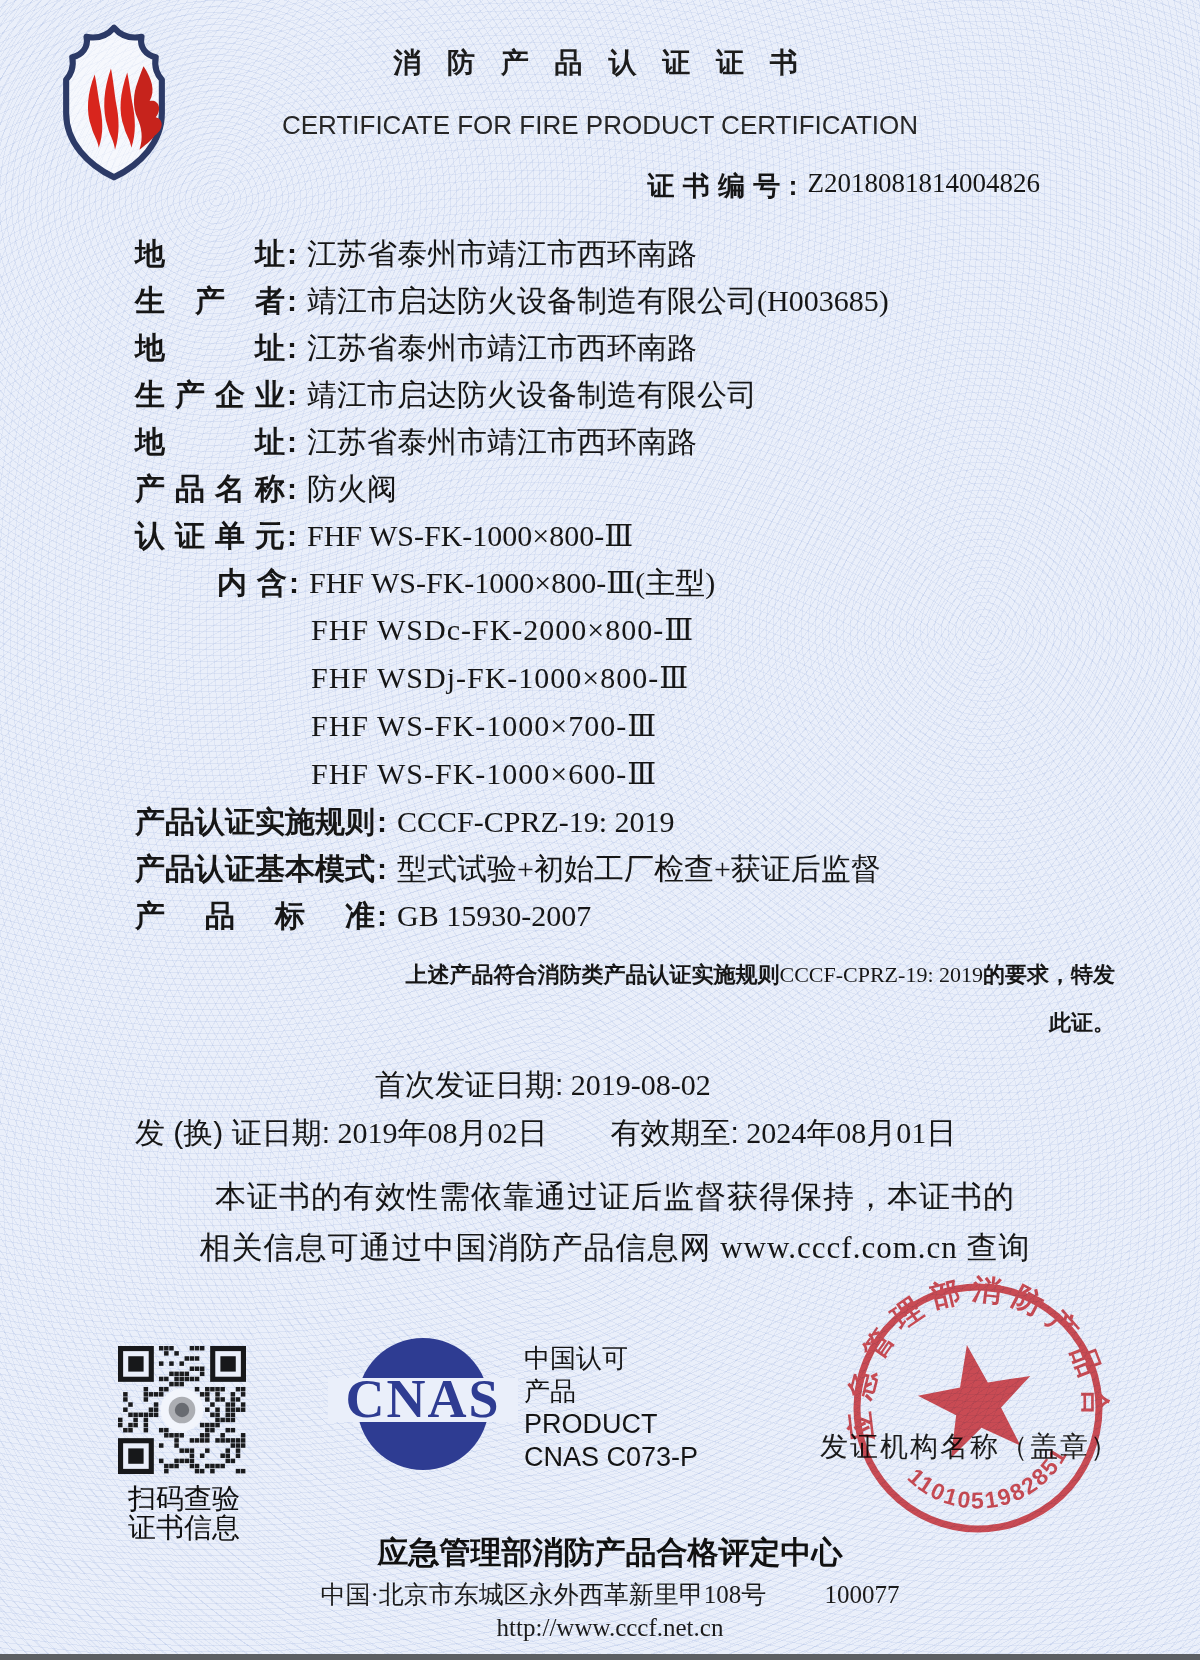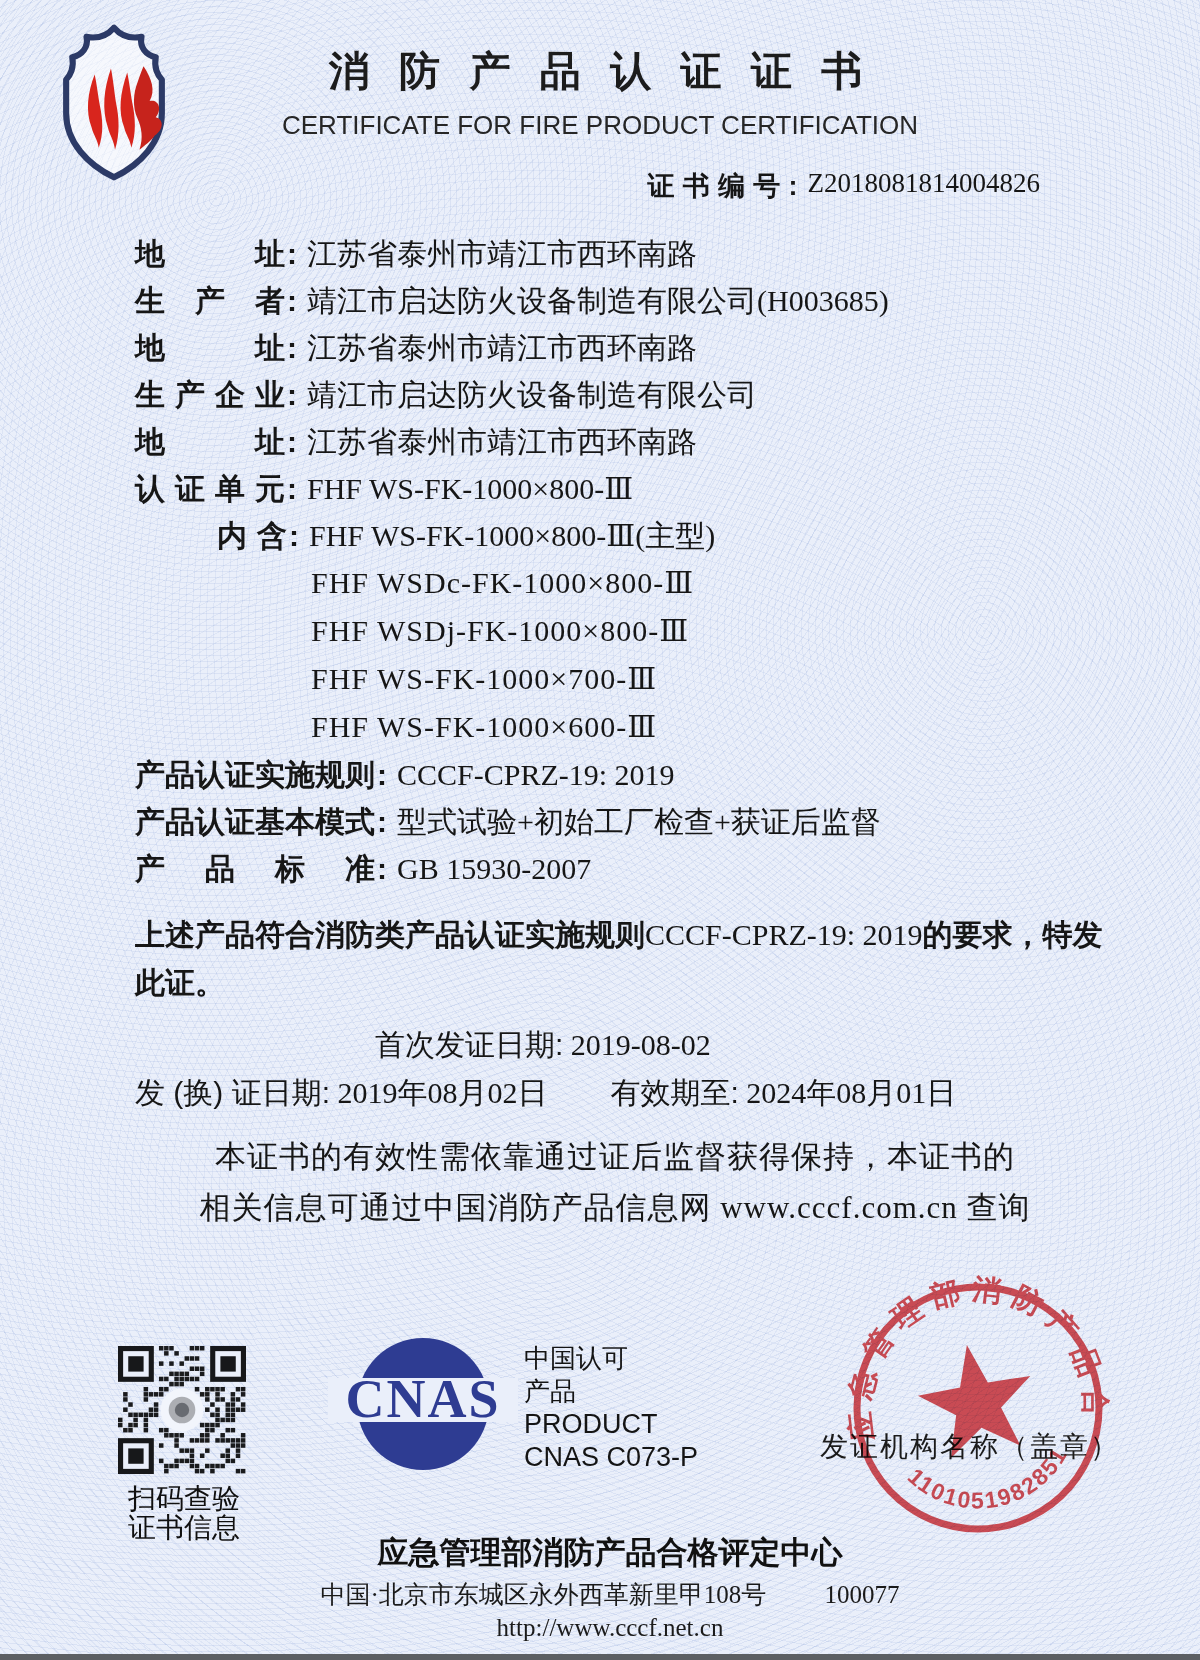--- a/index.html
+++ b/index.html
@@ -9,36 +9,36 @@
     background:
       repeating-radial-gradient(circle at 18% 12%, rgba(110,140,205,.13) 0 1px, rgba(255,255,255,0) 1px 6px),
       repeating-radial-gradient(circle at 82% 38%, rgba(110,140,205,.11) 0 1px, rgba(255,255,255,0) 1px 7px),
       repeating-radial-gradient(circle at 45% 72%, rgba(110,140,205,.10) 0 1px, rgba(255,255,255,0) 1px 8px),
       #eaeffa;
     font-family:"Liberation Serif","DejaVu Serif",serif;
   }
   .logo{position:absolute; left:58px; top:20px; width:112px; height:166px;}
   .title{position:absolute; left:20px; top:44px; width:1160px; text-align:center;
     font-family:"Liberation Sans","DejaVu Sans",sans-serif; font-weight:bold;
-    font-size:41px; letter-spacing:9px; color:#1c1c1c;}
+    font-size:28px; letter-spacing:9px; color:#1c1c1c;}
   .subtitle{position:absolute; left:20px; top:110px; width:1160px; text-align:center;
     font-family:"Liberation Sans","DejaVu Sans",sans-serif; font-size:26px; letter-spacing:0px; color:#262626;}
   .certno{position:absolute; top:168px; right:160px; font-size:27px;}
   .certno .lab{font-family:"Liberation Sans","DejaVu Sans",sans-serif; font-weight:bold; margin-right:10px;}
   .fields{position:absolute; left:135px; top:230px; width:980px;}
   .frow{height:47px; line-height:47px; font-size:30px; white-space:nowrap;}
   .frow.model{height:48px; line-height:48px;}
   .lab{display:inline-block; width:150px; text-align:justify; text-align-last:justify;
     font-family:"Liberation Sans","DejaVu Sans",sans-serif; font-weight:bold; vertical-align:top;}
   .lab.wide{width:240px;}
   .lab.inner{width:70px; margin-left:82px;}
   .colon{font-family:"Liberation Sans","DejaVu Sans",sans-serif; font-weight:bold; margin:0 10px 0 2px;}
   .val{font-size:30px;}
   .frow.model .val{margin-left:176px; letter-spacing:1px;}
-  .statement{margin-top:19px; font-size:30px; line-height:48px;}
+  .statement{margin-top:12px; font-size:22px; line-height:48px;text-align:right;}
   .statement .cn{font-family:"Liberation Sans","DejaVu Sans",sans-serif; font-weight:bold;}
   .dates1{margin-top:14px; margin-left:240px; font-size:30px; line-height:48px;}
   .dates2{font-size:30px; line-height:48px;}
   .dlab{font-family:"Liberation Sans","DejaVu Sans",sans-serif; font-weight:normal;}
   .gap48{display:inline-block; width:48px;}
   .notice{margin-top:14px; text-align:center; width:960px; font-size:31px; line-height:51px; letter-spacing:1px;font-family:Liberation Serif, serif;}
   .qr{position:absolute; left:118px; top:1346px;}
   .qr-cap{position:absolute; left:128px; top:1484px; font-size:28px; line-height:29px; color:#101010;}
   .cnas{position:absolute; left:328px; top:1336px;}
   .acc{position:absolute; left:524px; top:1342px; font-size:27px; line-height:33px; color:#141414;}
@@ -74,23 +74,24 @@
   <div class="certno">
     <span class="lab">证书编号:</span><span>Z2018081814004826</span>
   </div>
 
   <div class="fields">
     <div class="frow"><span class="lab">地址</span><span class="colon">:</span><span class="val">江苏省泰州市靖江市西环南路</span></div>
     <div class="frow"><span class="lab">生产者</span><span class="colon">:</span><span class="val">靖江市启达防火设备制造有限公司(H003685)</span></div>
     <div class="frow"><span class="lab">地址</span><span class="colon">:</span><span class="val">江苏省泰州市靖江市西环南路</span></div>
     <div class="frow"><span class="lab">生产企业</span><span class="colon">:</span><span class="val">靖江市启达防火设备制造有限公司</span></div>
     <div class="frow"><span class="lab">地址</span><span class="colon">:</span><span class="val">江苏省泰州市靖江市西环南路</span></div>
+    <div class="frow"><span class="lab">产品名称</span><span class="colon">:</span><span class="val">防火阀</span></div>
     <div class="frow"><span class="lab">认证单元</span><span class="colon">:</span><span class="val">FHF WS-FK-1000×800-Ⅲ</span></div>
     <div class="frow"><span class="lab inner">内含</span><span class="colon">:</span><span class="val">FHF WS-FK-1000×800-Ⅲ(主型)</span></div>
-    <div class="frow model"><span class="val">FHF WSDc-FK-1000×800-Ⅲ</span></div>
+    <div class="frow model"><span class="val">FHF WSDc-FK-2000×800-Ⅲ</span></div>
     <div class="frow model"><span class="val">FHF WSDj-FK-1000×800-Ⅲ</span></div>
     <div class="frow model"><span class="val">FHF WS-FK-1000×700-Ⅲ</span></div>
     <div class="frow model"><span class="val">FHF WS-FK-1000×600-Ⅲ</span></div>
     <div class="frow"><span class="lab wide">产品认证实施规则</span><span class="colon">:</span><span class="val">CCCF-CPRZ-19: 2019</span></div>
     <div class="frow"><span class="lab wide">产品认证基本模式</span><span class="colon">:</span><span class="val">型式试验+初始工厂检查+获证后监督</span></div>
     <div class="frow"><span class="lab wide">产品标准</span><span class="colon">:</span><span class="val">GB 15930-2007</span></div>
 
     <div class="statement">
       <span class="cn">上述产品符合消防类产品认证实施规则</span><span>CCCF-CPRZ-19: 2019</span><span class="cn">的要求，特发</span>
       <div class="cn">此证。</div>

